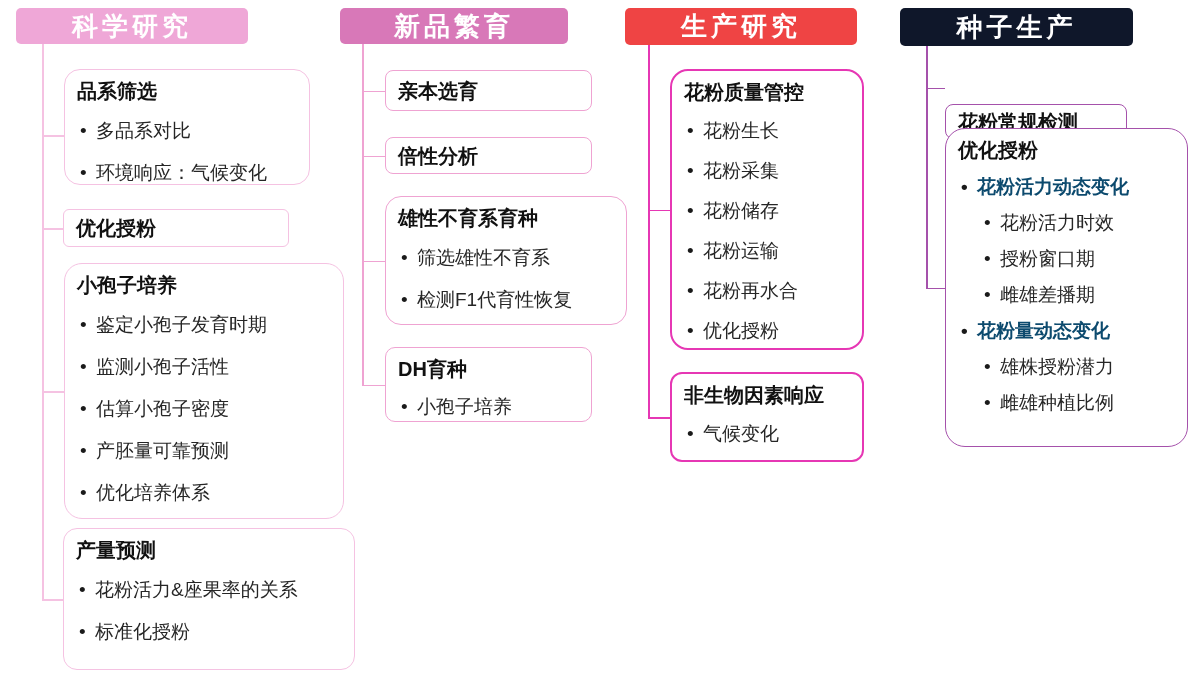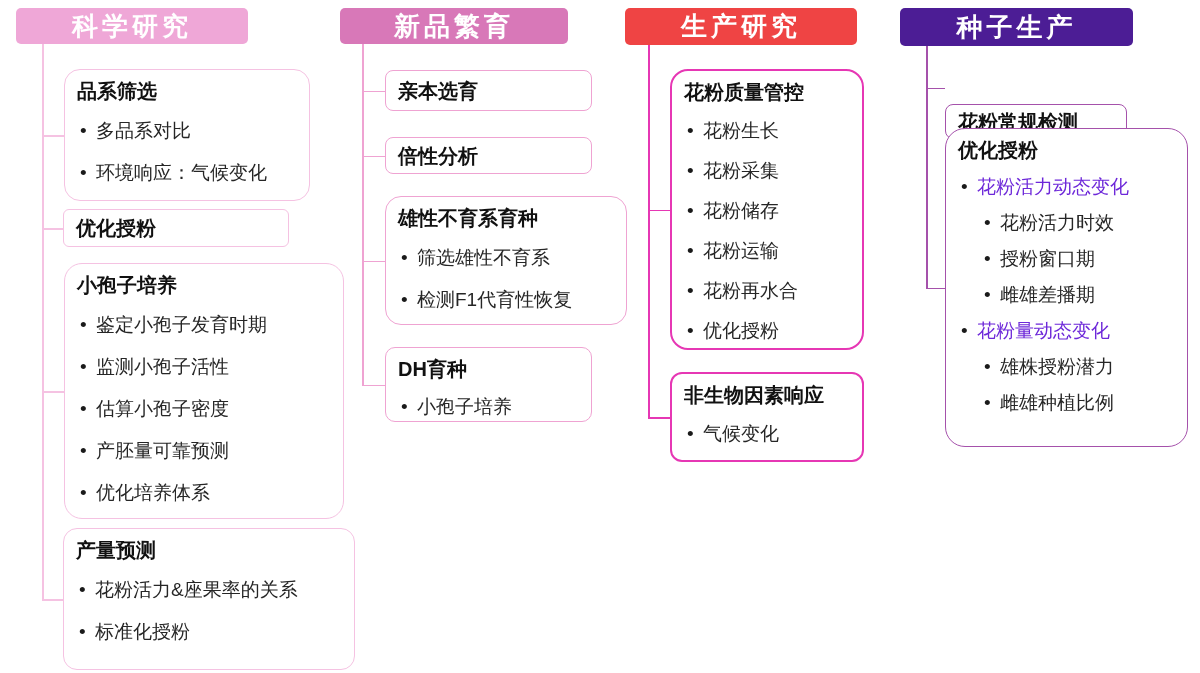--- a/index.html
+++ b/index.html
@@ -15,30 +15,30 @@
     position:absolute;background:#ffffff;border-style:solid;box-sizing:border-box;
     padding:6px 8px 0 12px;overflow:hidden;
   }
   .box.title-only{display:flex;align-items:center;padding-top:0;}
   .btitle{font-size:20px;font-weight:700;color:#111111;line-height:30px;margin-bottom:4px;}
   .box.title-only .btitle{margin-bottom:0;}
   .item{position:relative;font-size:19px;color:#262626;padding-left:19px;}
   .item::before{content:"\2022";position:absolute;left:3px;color:#1a1a1a;}
   .item.l2{padding-left:42px;}
   .item.l2::before{left:26px;}
-  .item.bold{font-weight:400;color:#6d28d9;}
+  .item.bold{font-weight:700;color:#0c4a6e;}
 </style>
 </head>
 <body>
 
 <div id="diagram">
     <div class="hdr" style="left: 16px; top: 8px; width: 232px; height: 36px; background: rgb(239, 167, 215); border-radius: 5px;">科学研究</div>
     <div class="conn" style="left: 42px; top: 44px; width: 1.5px; height: 555px; background: rgb(245, 194, 226);"></div>
     <div class="conn" style="left: 42px; top: 135px; width: 22px; height: 1.5px; background: rgb(245, 194, 226);"></div>
-    <div class="box" style="left: 64px; top: 69px; width: 246px; height: 132px; border-radius: 16px; border-color: rgb(245, 194, 226); border-width: 1px;">
+    <div class="box" style="left: 64px; top: 69px; width: 246px; height: 116px; border-radius: 16px; border-color: rgb(245, 194, 226); border-width: 1px;">
       <div class="btitle">品系筛选</div>
       <div class="item l1" style="line-height: 42px;">多品系对比</div>
       <div class="item l1" style="line-height: 42px;">环境响应：气候变化</div>
     </div>
     <div class="conn" style="left: 42px; top: 228px; width: 21px; height: 1.5px; background: rgb(245, 194, 226);"></div>
     <div class="box title-only" style="left: 63px; top: 209px; width: 226px; height: 38px; border-radius: 6px; border-color: rgb(245, 194, 226); border-width: 1px;">
       <div class="btitle">优化授粉</div>
     </div>
     <div class="conn" style="left: 42px; top: 391px; width: 22px; height: 1.5px; background: rgb(245, 194, 226);"></div>
     <div class="box" style="left: 64px; top: 263px; width: 280px; height: 256px; border-radius: 18px; border-color: rgb(245, 194, 226); border-width: 1px;">
@@ -86,21 +86,21 @@
       <div class="item l1" style="line-height: 40px;">花粉储存</div>
       <div class="item l1" style="line-height: 40px;">花粉运输</div>
       <div class="item l1" style="line-height: 40px;">花粉再水合</div>
       <div class="item l1" style="line-height: 40px;">优化授粉</div>
     </div>
     <div class="conn" style="left: 648px; top: 417px; width: 22px; height: 1.5px; background: rgb(230, 55, 180);"></div>
     <div class="box" style="left: 670px; top: 372px; width: 194px; height: 90px; border-radius: 12px; border-color: rgb(230, 55, 180); border-width: 2px;">
       <div class="btitle">非生物因素响应</div>
       <div class="item l1" style="line-height: 40px;">气候变化</div>
     </div>
-    <div class="hdr" style="left: 900px; top: 8px; width: 233px; height: 38px; background: #4c1d95; border-radius: 5px;">种子生产</div>
+    <div class="hdr" style="left: 900px; top: 8px; width: 233px; height: 38px; background: #0f172a; border-radius: 5px;">种子生产</div>
     <div class="conn" style="left: 926px; top: 46px; width: 1.5px; height: 241.5px; background: rgb(165, 81, 171);"></div>
     <div class="conn" style="left: 926px; top: 87.5px; width: 19px; height: 1.5px; background: rgb(165, 81, 171);"></div>
     <div class="box title-only" style="left: 945px; top: 70px; width: 182px; height: 35px; border-radius: 8px; border-color: rgb(165, 81, 171); border-width: 1.5px; margin-top: 34px;">
       <div class="btitle">花粉常规检测</div>
     </div>
     <div class="conn" style="left: 926px; top: 287.5px; width: 19px; height: 1.5px; background: rgb(165, 81, 171);"></div>
     <div class="box" style="left: 945px; top: 128px; width: 243px; height: 319px; border-radius: 20px; border-color: rgb(165, 81, 171); border-width: 1.5px;">
       <div class="btitle">优化授粉</div>
       <div class="item l1 bold" style="line-height: 36px;">花粉活力动态变化</div>
       <div class="item l2" style="line-height: 36px;">花粉活力时效</div>

